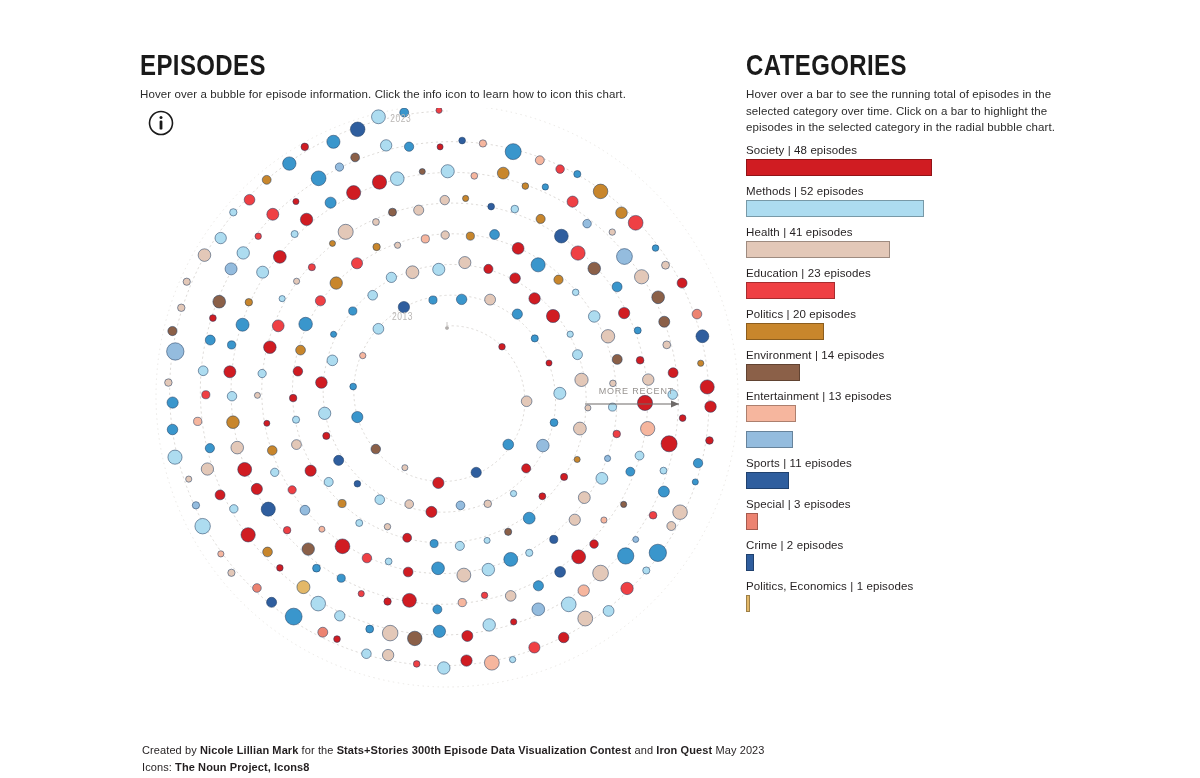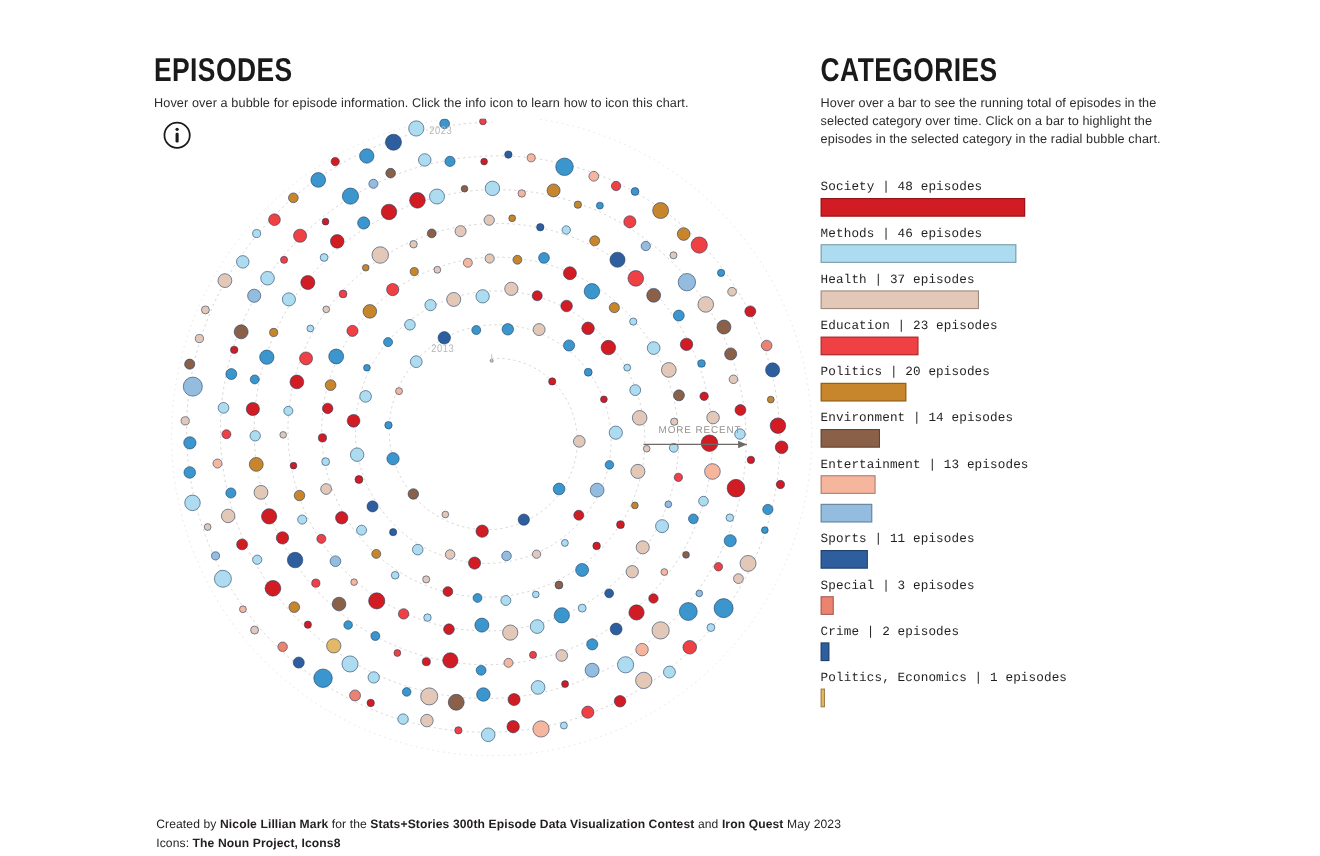--- a/index.html
+++ b/index.html
@@ -82,22 +82,21 @@
   
   #categories-panel {
     position: absolute;
     left: 746px;
     top: 50px;
     width: 330px;
   }
   #categories-panel .panel-sub { width: 322px; }
 
   #category-list {
-    margin-top: 28px;
-    font-family: Liberation Mono, monospace;
+    margin-top: 8px;
   }
   .cat-row {
     margin-bottom: 9px;
     cursor: pointer;
   }
   .cat-label {
     font-size: 11.5px;
     color: #231f20;
     margin-bottom: 3px;
     letter-spacing: 0.1px;
@@ -474,25 +473,25 @@
 
 <div id="categories-panel">
   <h1 class="panel-title">CATEGORIES</h1>
   <p class="panel-sub">Hover over a bar to see the running total of episodes in the selected category over time. Click on a bar to highlight the episodes in the selected category in the radial bubble chart.</p>
   <div id="category-list">
       <div class="cat-row">
         <div class="cat-label">Society | 48 episodes</div>
         <div class="cat-bar" style="width: 186.24px; background: rgb(208, 28, 34);"></div>
       </div>
       <div class="cat-row">
-        <div class="cat-label">Methods | 46 episodes</div>
+        <div class="cat-label">Methods | 52 episodes</div>
         <div class="cat-bar" style="width: 178.48px; background: rgb(173, 220, 240);"></div>
       </div>
       <div class="cat-row">
-        <div class="cat-label">Health | 37 episodes</div>
+        <div class="cat-label">Health | 41 episodes</div>
         <div class="cat-bar" style="width: 143.56px; background: rgb(227, 200, 184);"></div>
       </div>
       <div class="cat-row">
         <div class="cat-label">Education | 23 episodes</div>
         <div class="cat-bar" style="width: 89.24px; background: rgb(239, 64, 68);"></div>
       </div>
       <div class="cat-row">
         <div class="cat-label">Politics | 20 episodes</div>
         <div class="cat-bar" style="width: 77.6px; background: rgb(200, 134, 44);"></div>
       </div>

